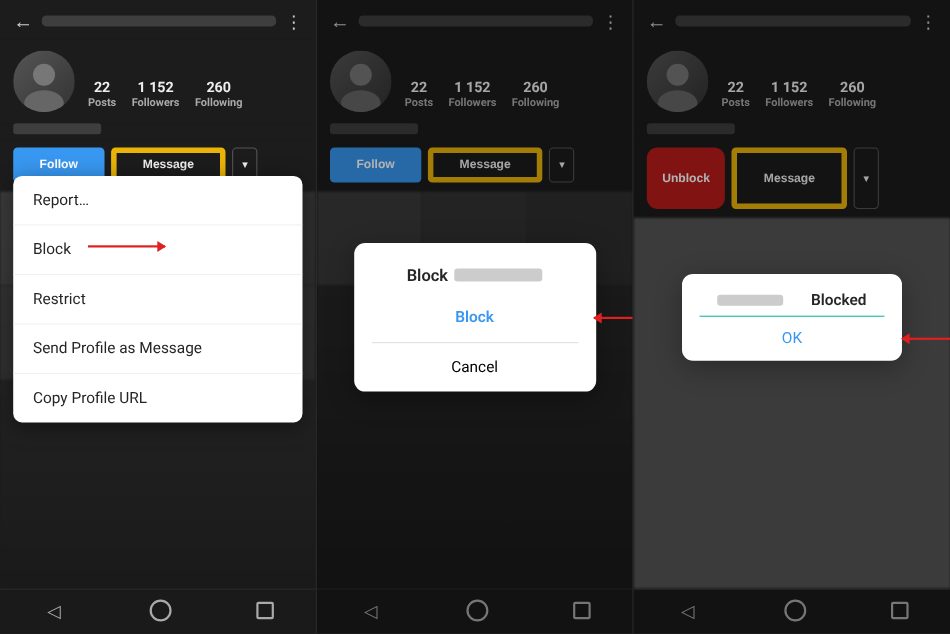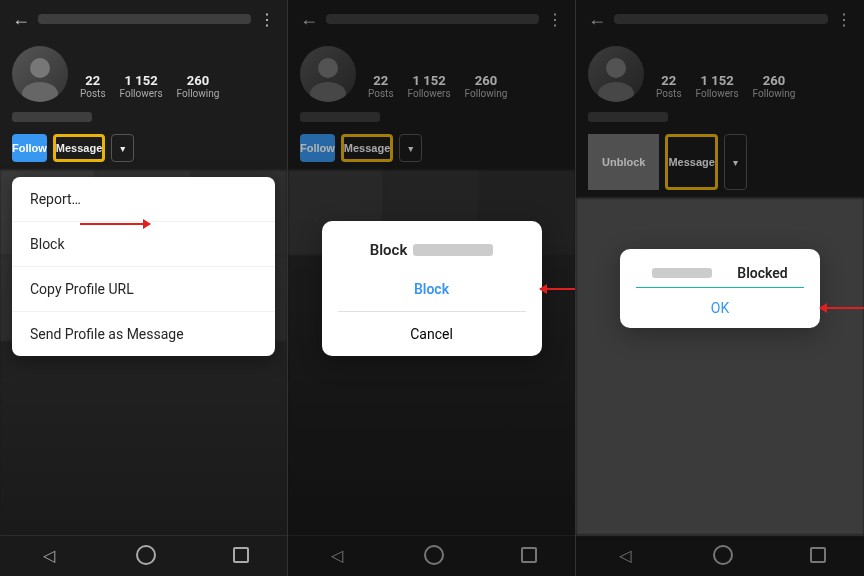--- a/index.html
+++ b/index.html
@@ -92,20 +92,21 @@
       margin-top: 24px;
     }
     .stat-number {
       color: #eee;
       font-size: 13px;
       font-weight: 700;
     }
     .stat-label {
       color: #aaa;
       font-size: 10px;
+      font-weight: bold;
     }
 
     
     .profile-username {
       background: #1c1c1c;
       padding: 0 12px 6px;
     }
     .username-blur {
       background: #555;
       border-radius: 3px;
@@ -119,29 +120,29 @@
       background: #1c1c1c;
       padding: 6px 12px 8px;
       display: flex;
       gap: 6px;
     }
     .follow-btn {
       background: #3897f0;
       color: white;
       border: none;
       border-radius: 4px;
-      padding: 5px 0;
+      padding: 5px 24px;
       font-size: 11px;
       font-weight: 600;
       cursor: pointer;
     }
     .follow-btn.secondary {
       background: transparent;
       color: #eee;
-      border: 3px solid #eab308;
+      border: 5px solid #eab308;
     }
     .dropdown-btn {
       background: transparent;
       border: 1px solid #555;
       color: #eee;
       border-radius: 4px;
       padding: 5px 8px;
       cursor: pointer;
       font-size: 10px;
     }
@@ -163,21 +164,21 @@
     .bg-photo {
       height: 85px;
       background: #555;
     }
     .bg-photo:nth-child(2n) { background: #444; }
     .bg-photo:nth-child(3n) { background: #3a3a3a; }
 
     
     .dropdown-menu {
       position: absolute;
-      top: 177px;
+      top: 160px;
       left: 12px;
       right: 12px;
       background: white;
       border-radius: 8px;
       box-shadow: 0 4px 20px rgba(0,0,0,0.4);
       z-index: 10;
       overflow: hidden;
     }
     .menu-item {
       padding: 14px 18px;
@@ -326,24 +327,24 @@
     }
 
     
     .unblock-row {
       background: #1c1c1c;
       padding: 6px 12px 8px;
       display: flex;
       gap: 6px;
     }
     .unblock-btn {
-      background: #737373;
+      background: #b91c1c;
       color: white;
       border: none;
-      border-radius: 0;
+      border-radius: 10px;
       padding: 22px 14px;
       font-size: 11px;
       font-weight: 600;
       cursor: pointer;
     }
   </style>
 </head>
 <body>
 
 <div class="phone-panel">
@@ -396,22 +397,23 @@
       <div class="bg-photo"></div>
       <div class="bg-photo"></div>
       <div class="bg-photo"></div>
       <div class="bg-photo"></div>
     </div>
   </div>
 
   <div class="dropdown-menu">
     <div class="menu-item">Report…</div>
     <div class="menu-item" style="position:relative;">Block</div>
+    <div class="menu-item">Restrict</div>
+    <div class="menu-item">Send Profile as Message</div>
     <div class="menu-item">Copy Profile URL</div>
-    <div class="menu-item">Send Profile as Message</div>
   </div>
 
   <div style="position:absolute; top:223px; left:80px; display:flex; align-items:center; z-index:20;">
     <span style="display:inline-block;width:70px;height:2px;background:#e02020;position:relative;">
       <span style="position:absolute;right:-1px;top:-4px;border-top:5px solid transparent;border-bottom:5px solid transparent;border-left:8px solid #e02020;"></span>
     </span>
   </div>
 
   <div class="bottom-nav">
     <div class="nav-btn" style="font-size:16px; color:#aaa;">◁</div>

